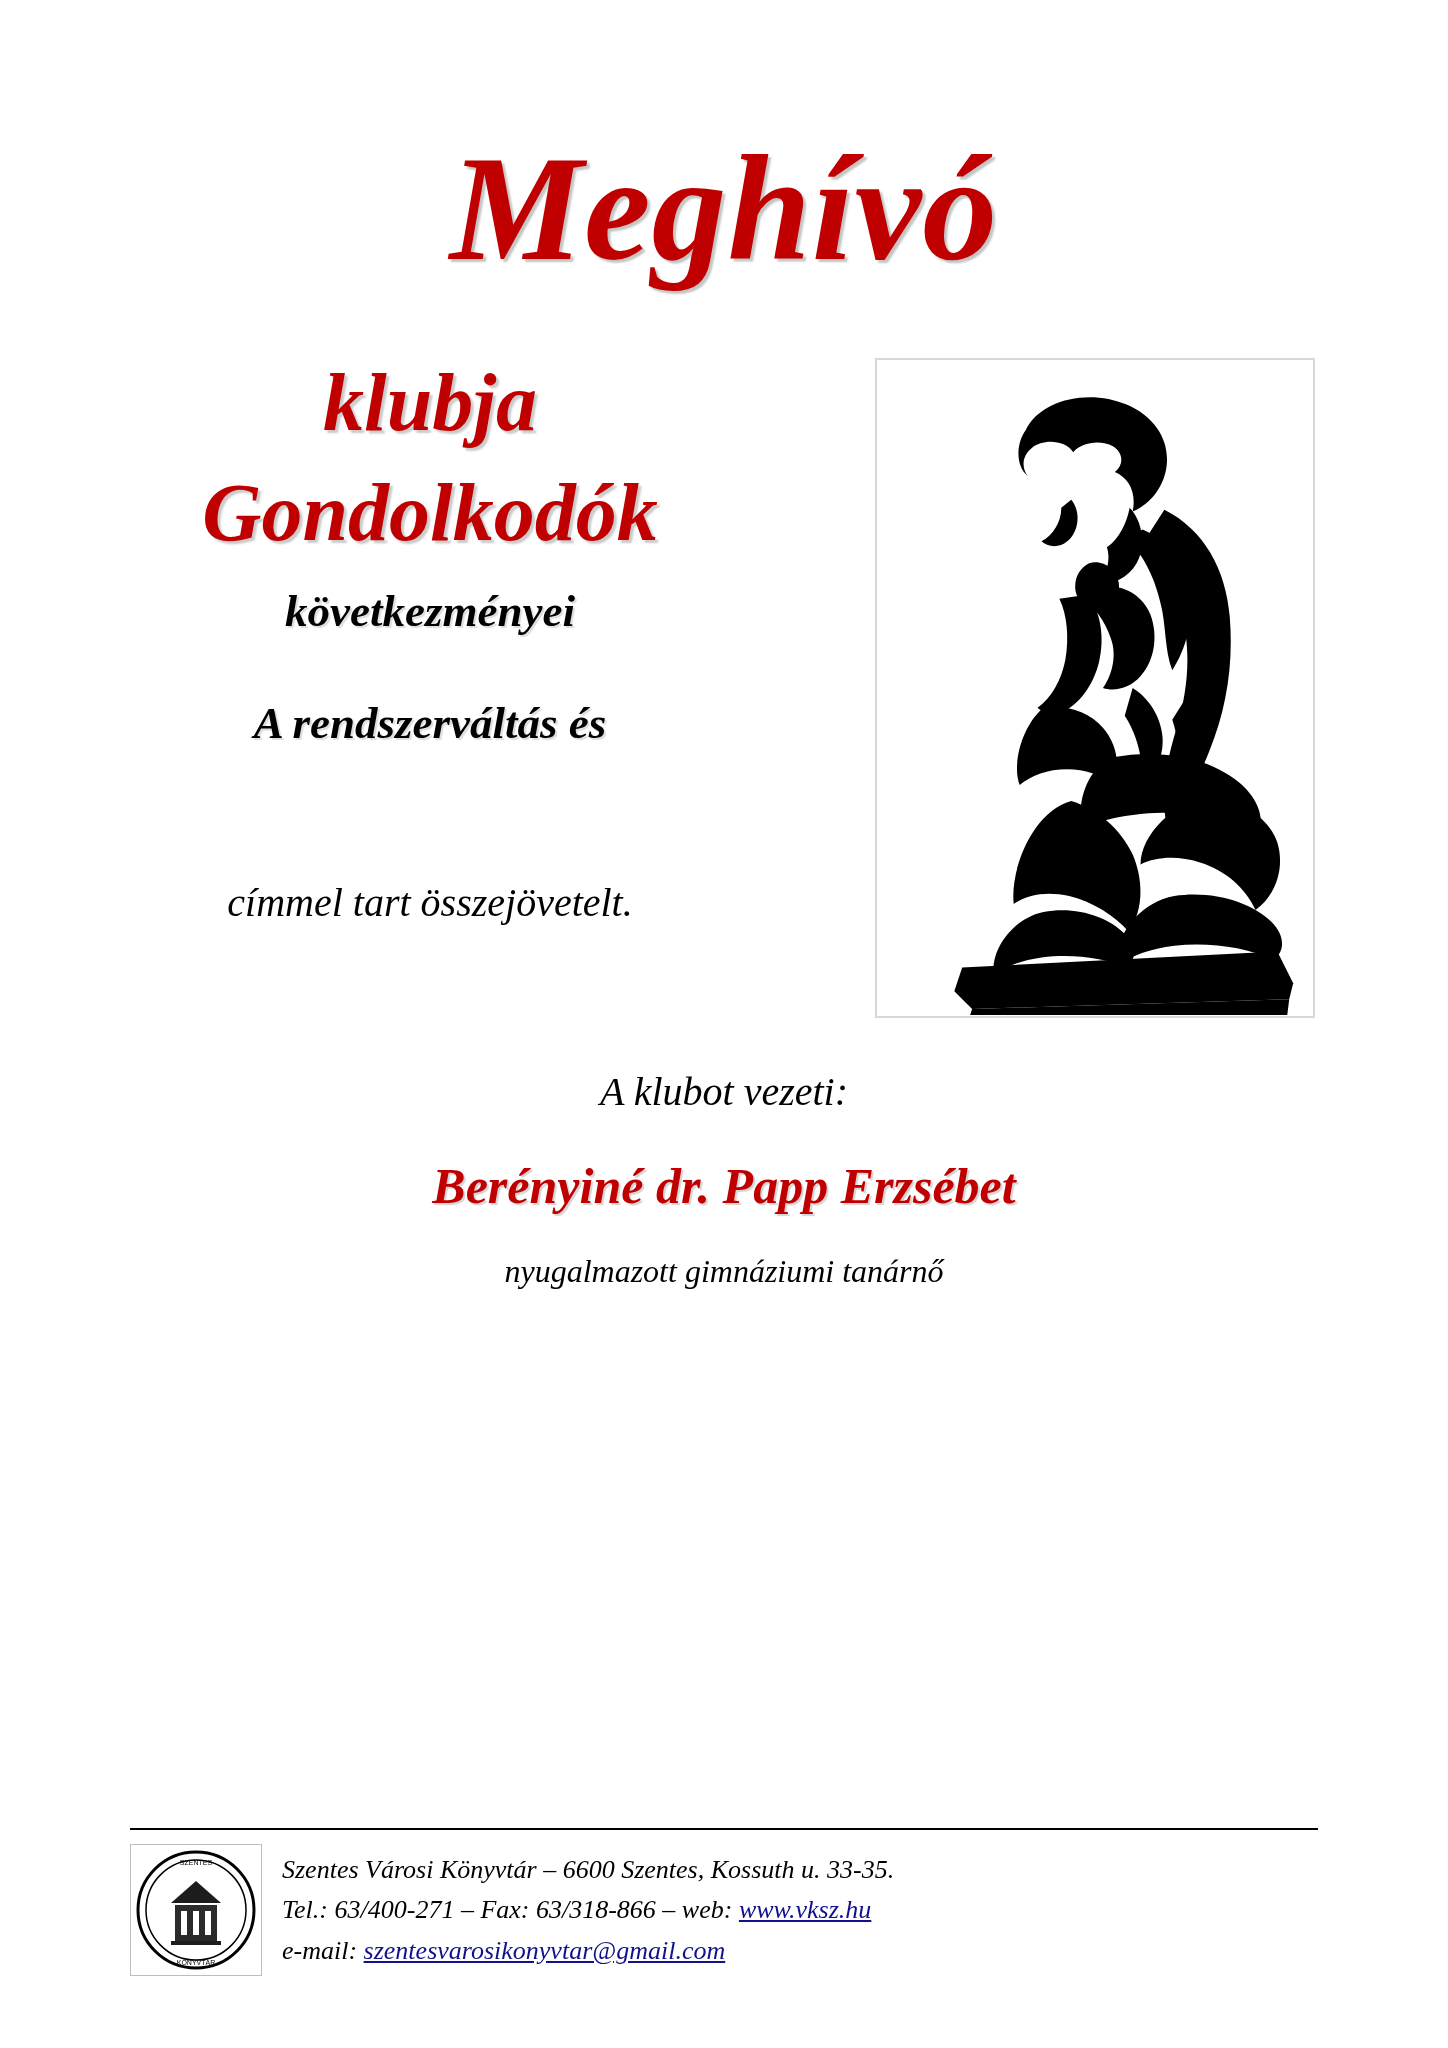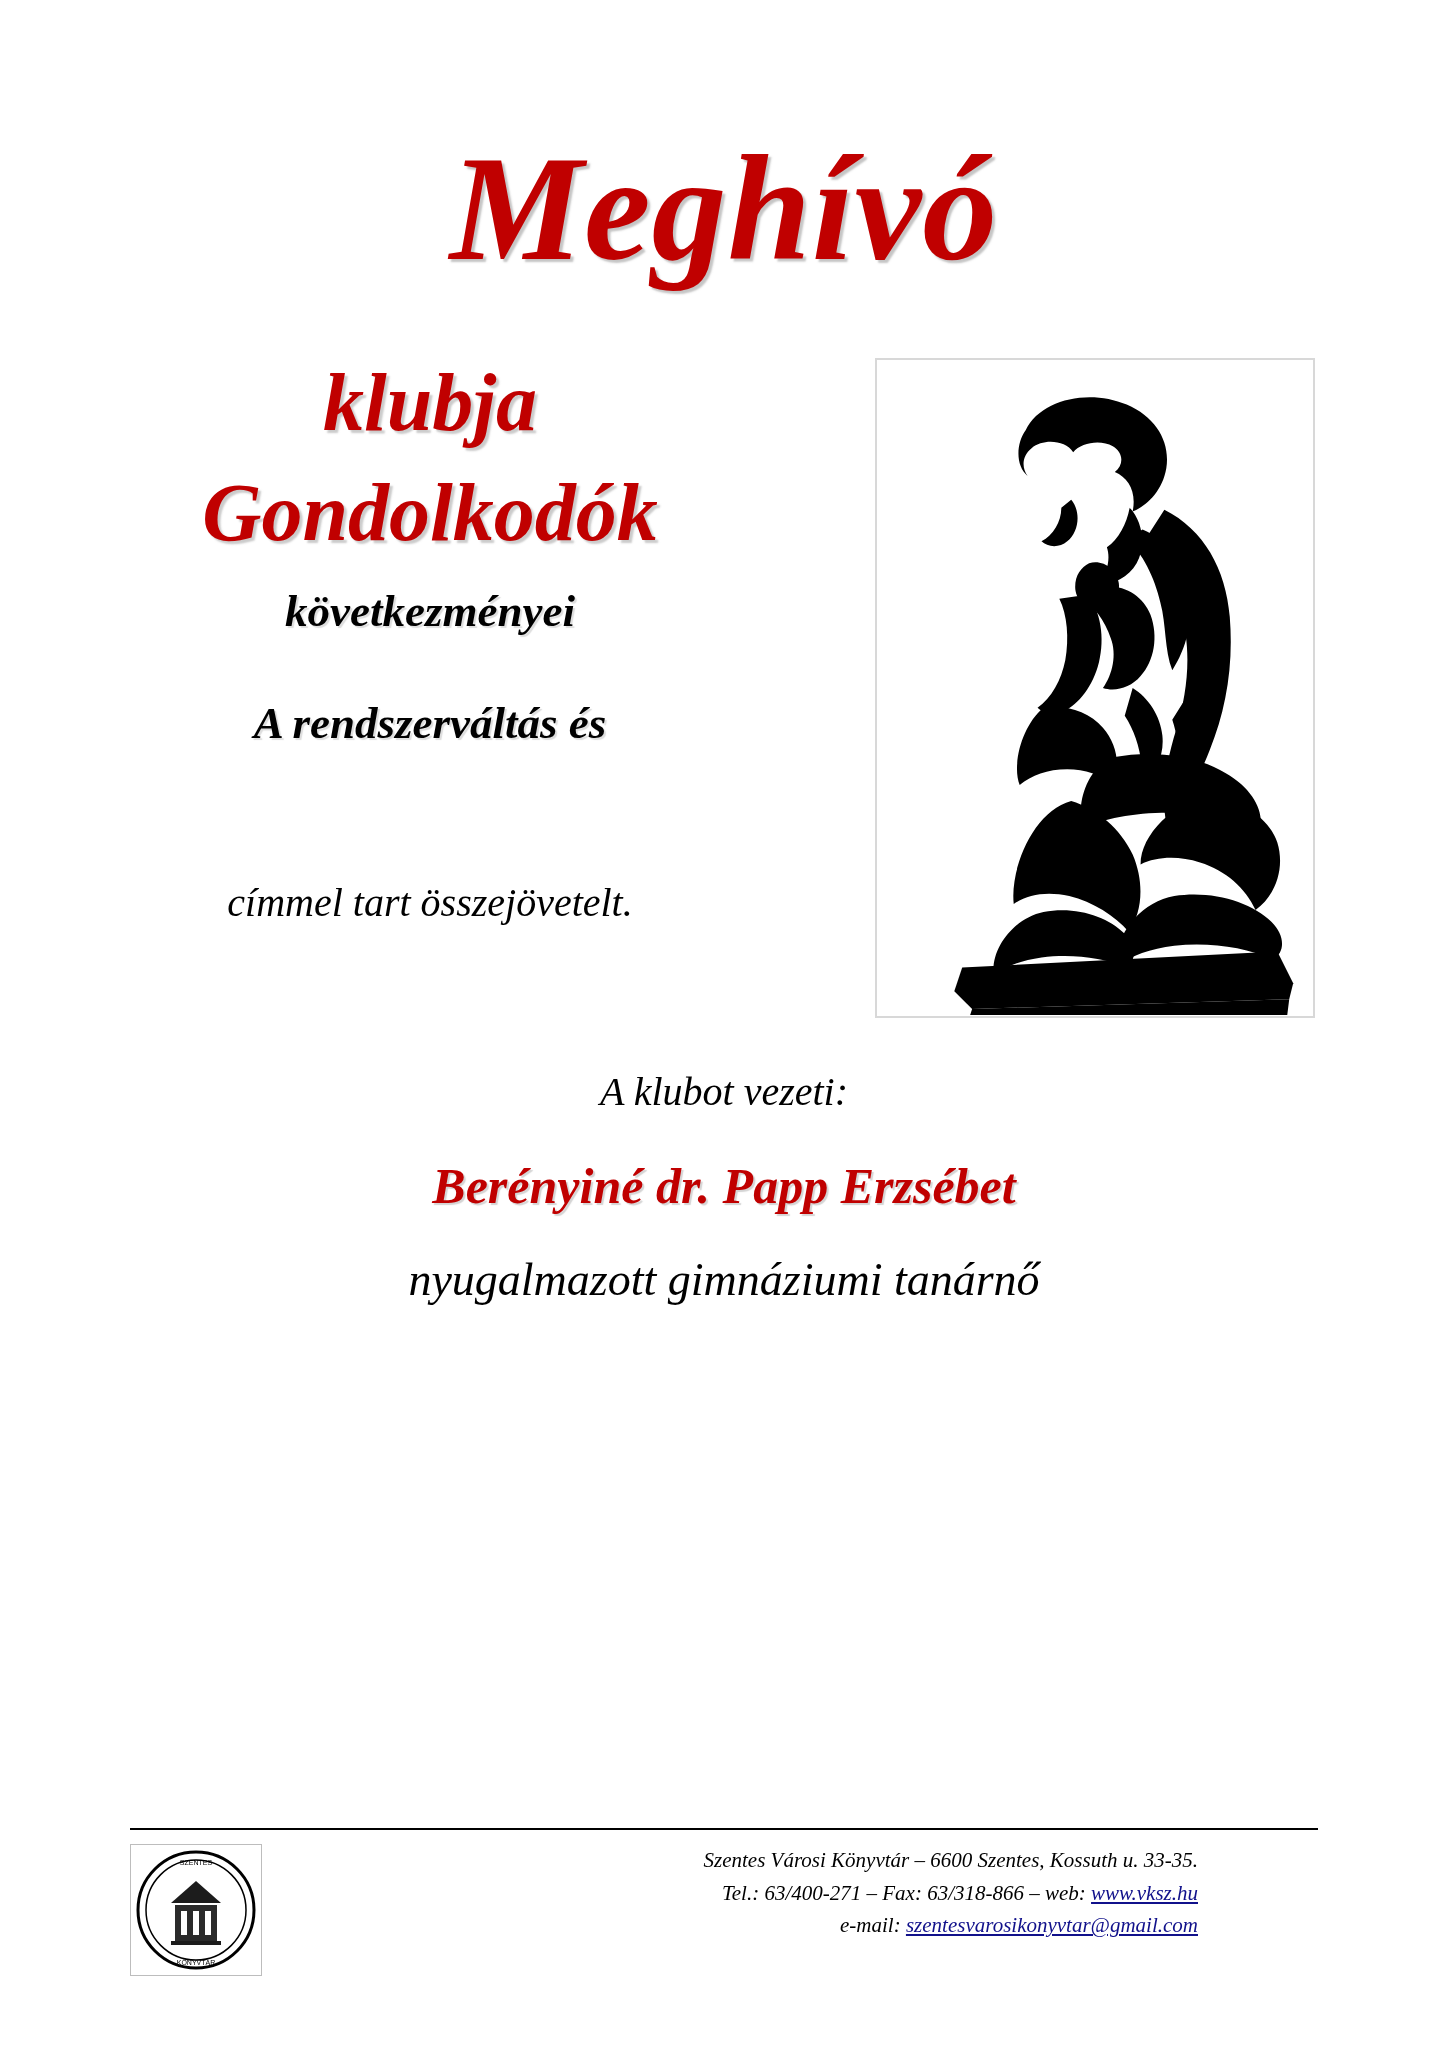--- a/index.html
+++ b/index.html
@@ -137,21 +137,21 @@
     font-style: italic;
     font-weight: bold;
     font-size: 50px;
     color: #c00000;
     text-shadow: 2px 2px 1px rgba(170,170,170,0.5);
   }
   .lower .leader-role {
     margin-top: 38px;
     font-family: "Liberation Serif", serif;
     font-style: italic;
-    font-size: 46px;
+    font-size: 32px;
     color: #000000;
   }
 
   
   .footer {
     position: absolute;
     left: 0;
     right: 0;
     bottom: 60px;
     padding: 0 130px;
@@ -170,27 +170,28 @@
     height: 130px;
     border: 1px solid #bdbdbd;
     background: #ffffff;
     flex: 0 0 auto;
     margin-right: 20px;
     overflow: hidden;
   }
   .footer-logo svg { display:block; width:100%; height:100%; }
   .footer-text {
     flex: 1 1 auto;
-    text-align: right;
-    font-family: "Liberation Serif", serif;
-    font-style: italic;
-    font-size: 21px;
+    text-align: left;
+    font-family: "Liberation Serif", serif;
+    font-style: italic;
+    font-size: 26px;
     line-height: 1.55;
     color: #000000;
     padding-right: 120px;
+    margin-top: 6px;
   }
   .footer-text a,
   .footer-text .link {
     color: #11118b;
     text-decoration: underline;
   }
 </style>
 </head>
 <body>
 

